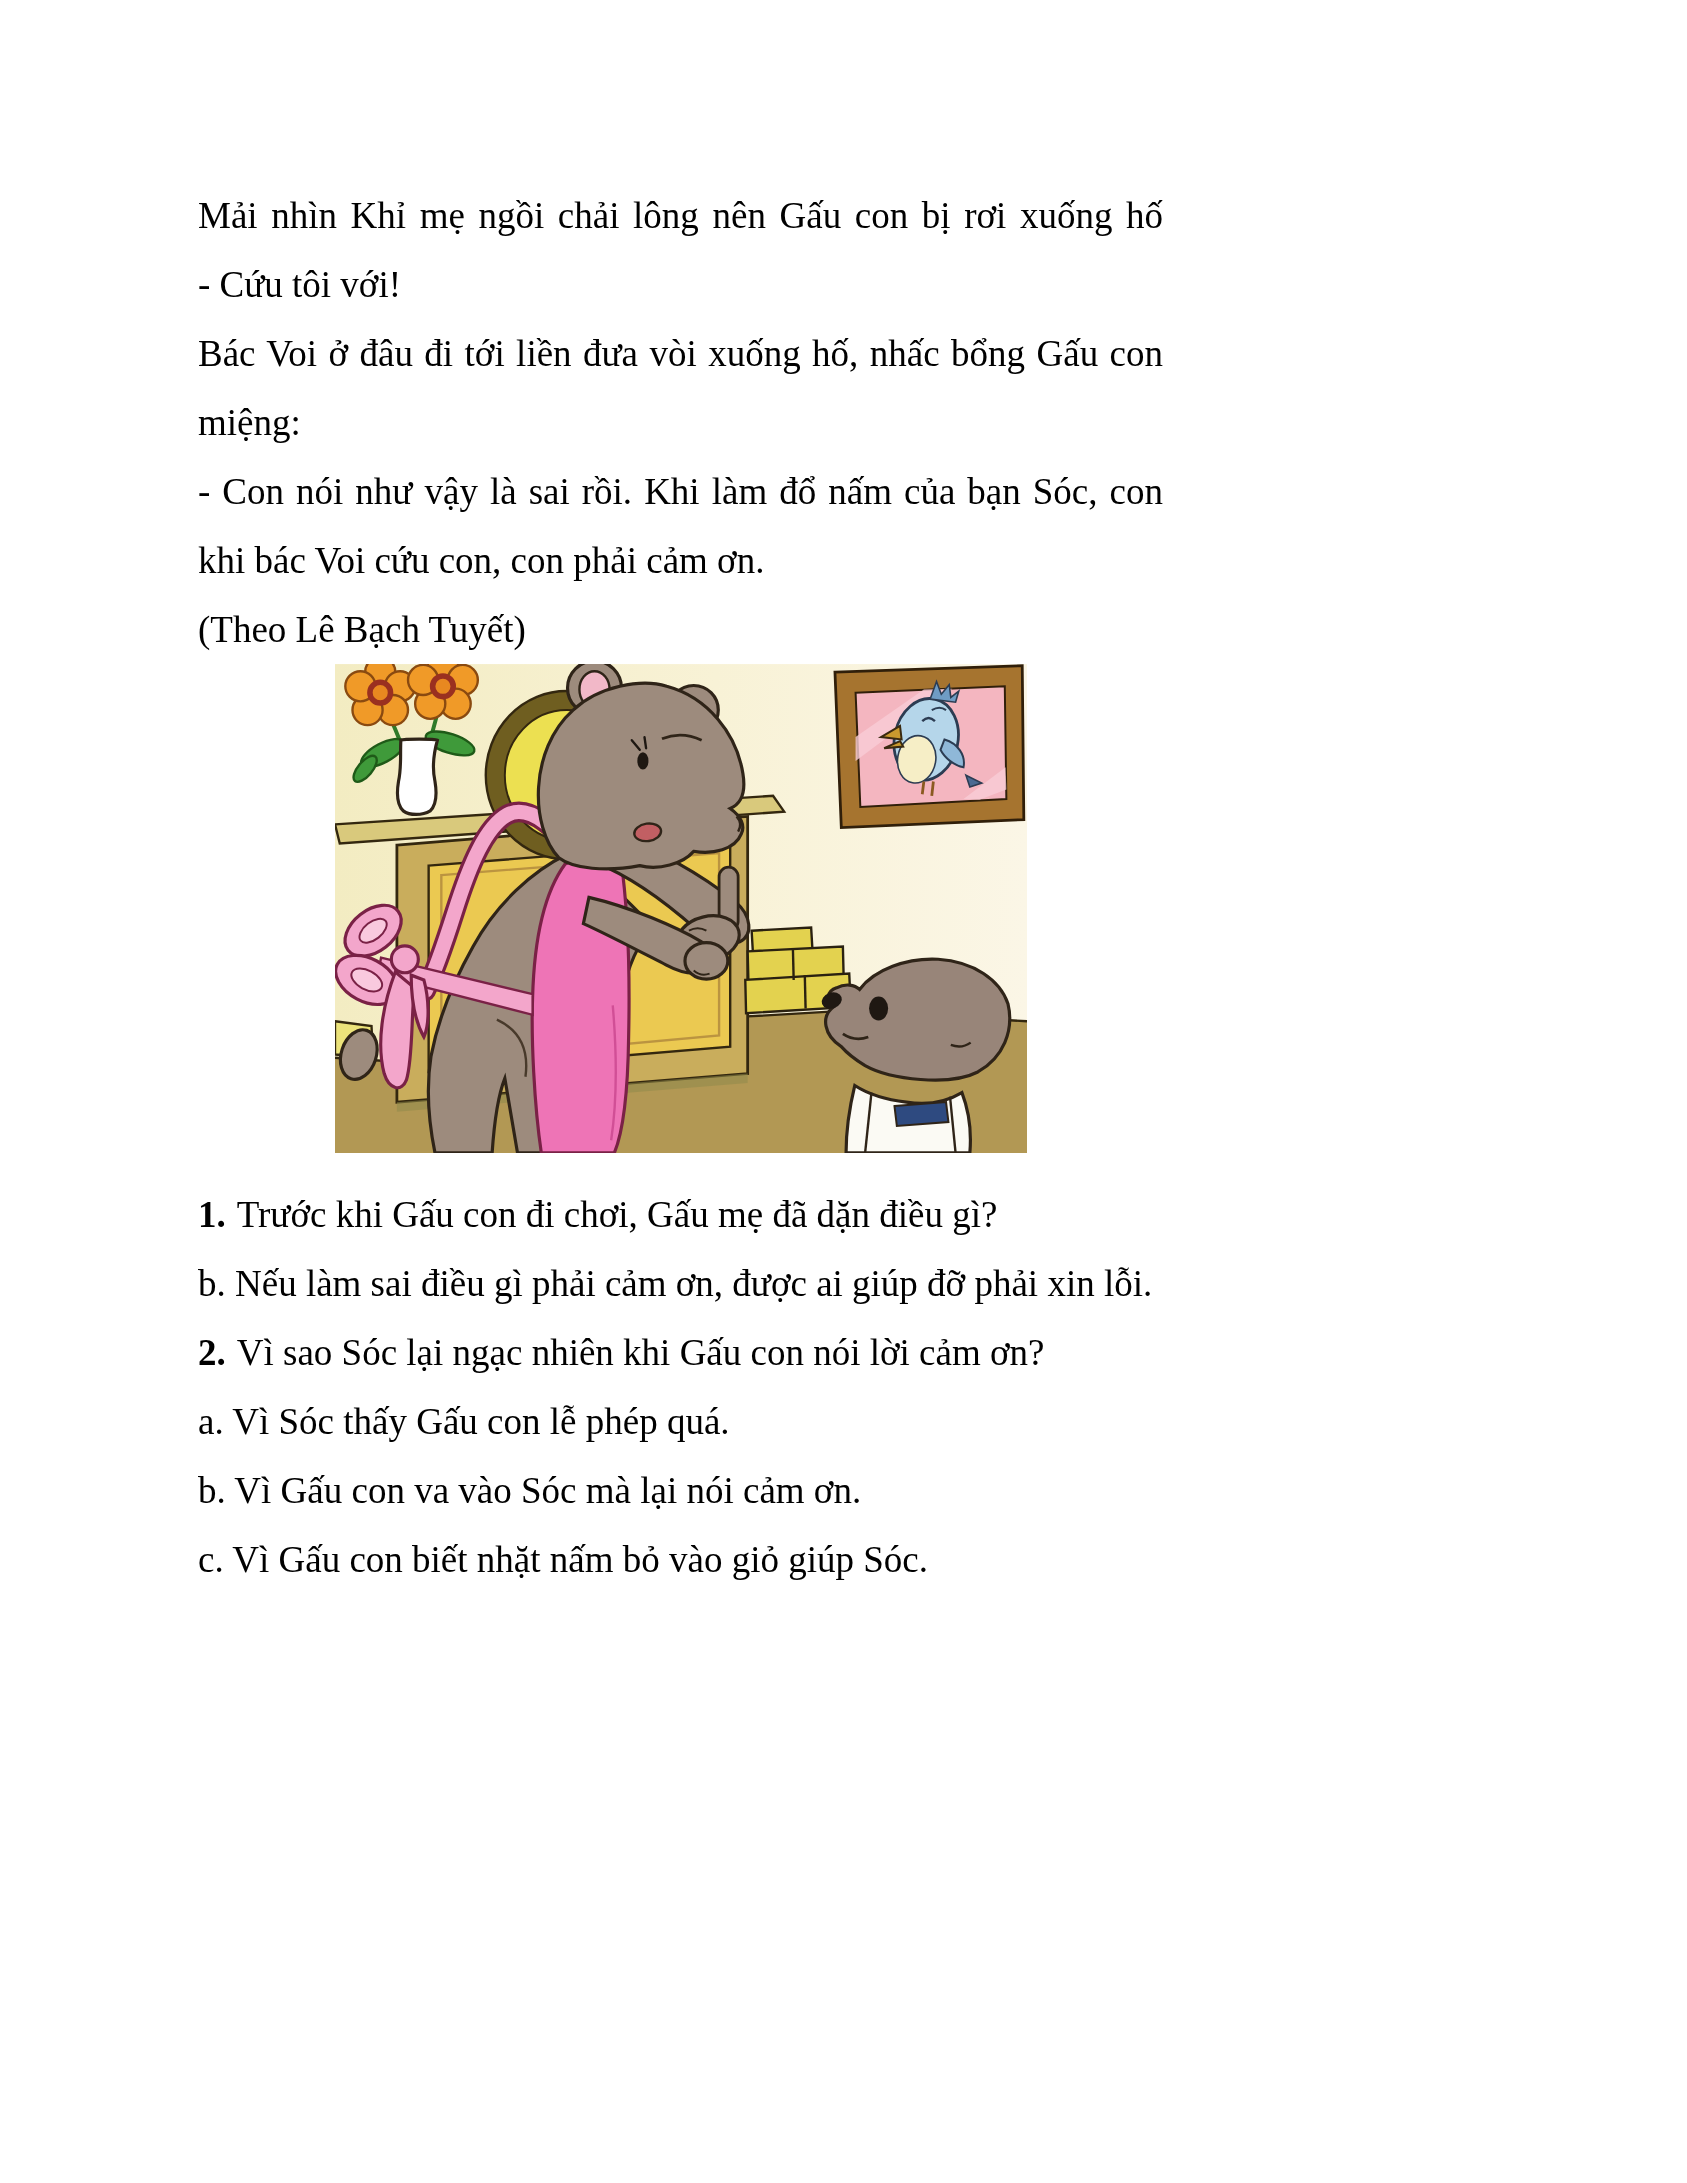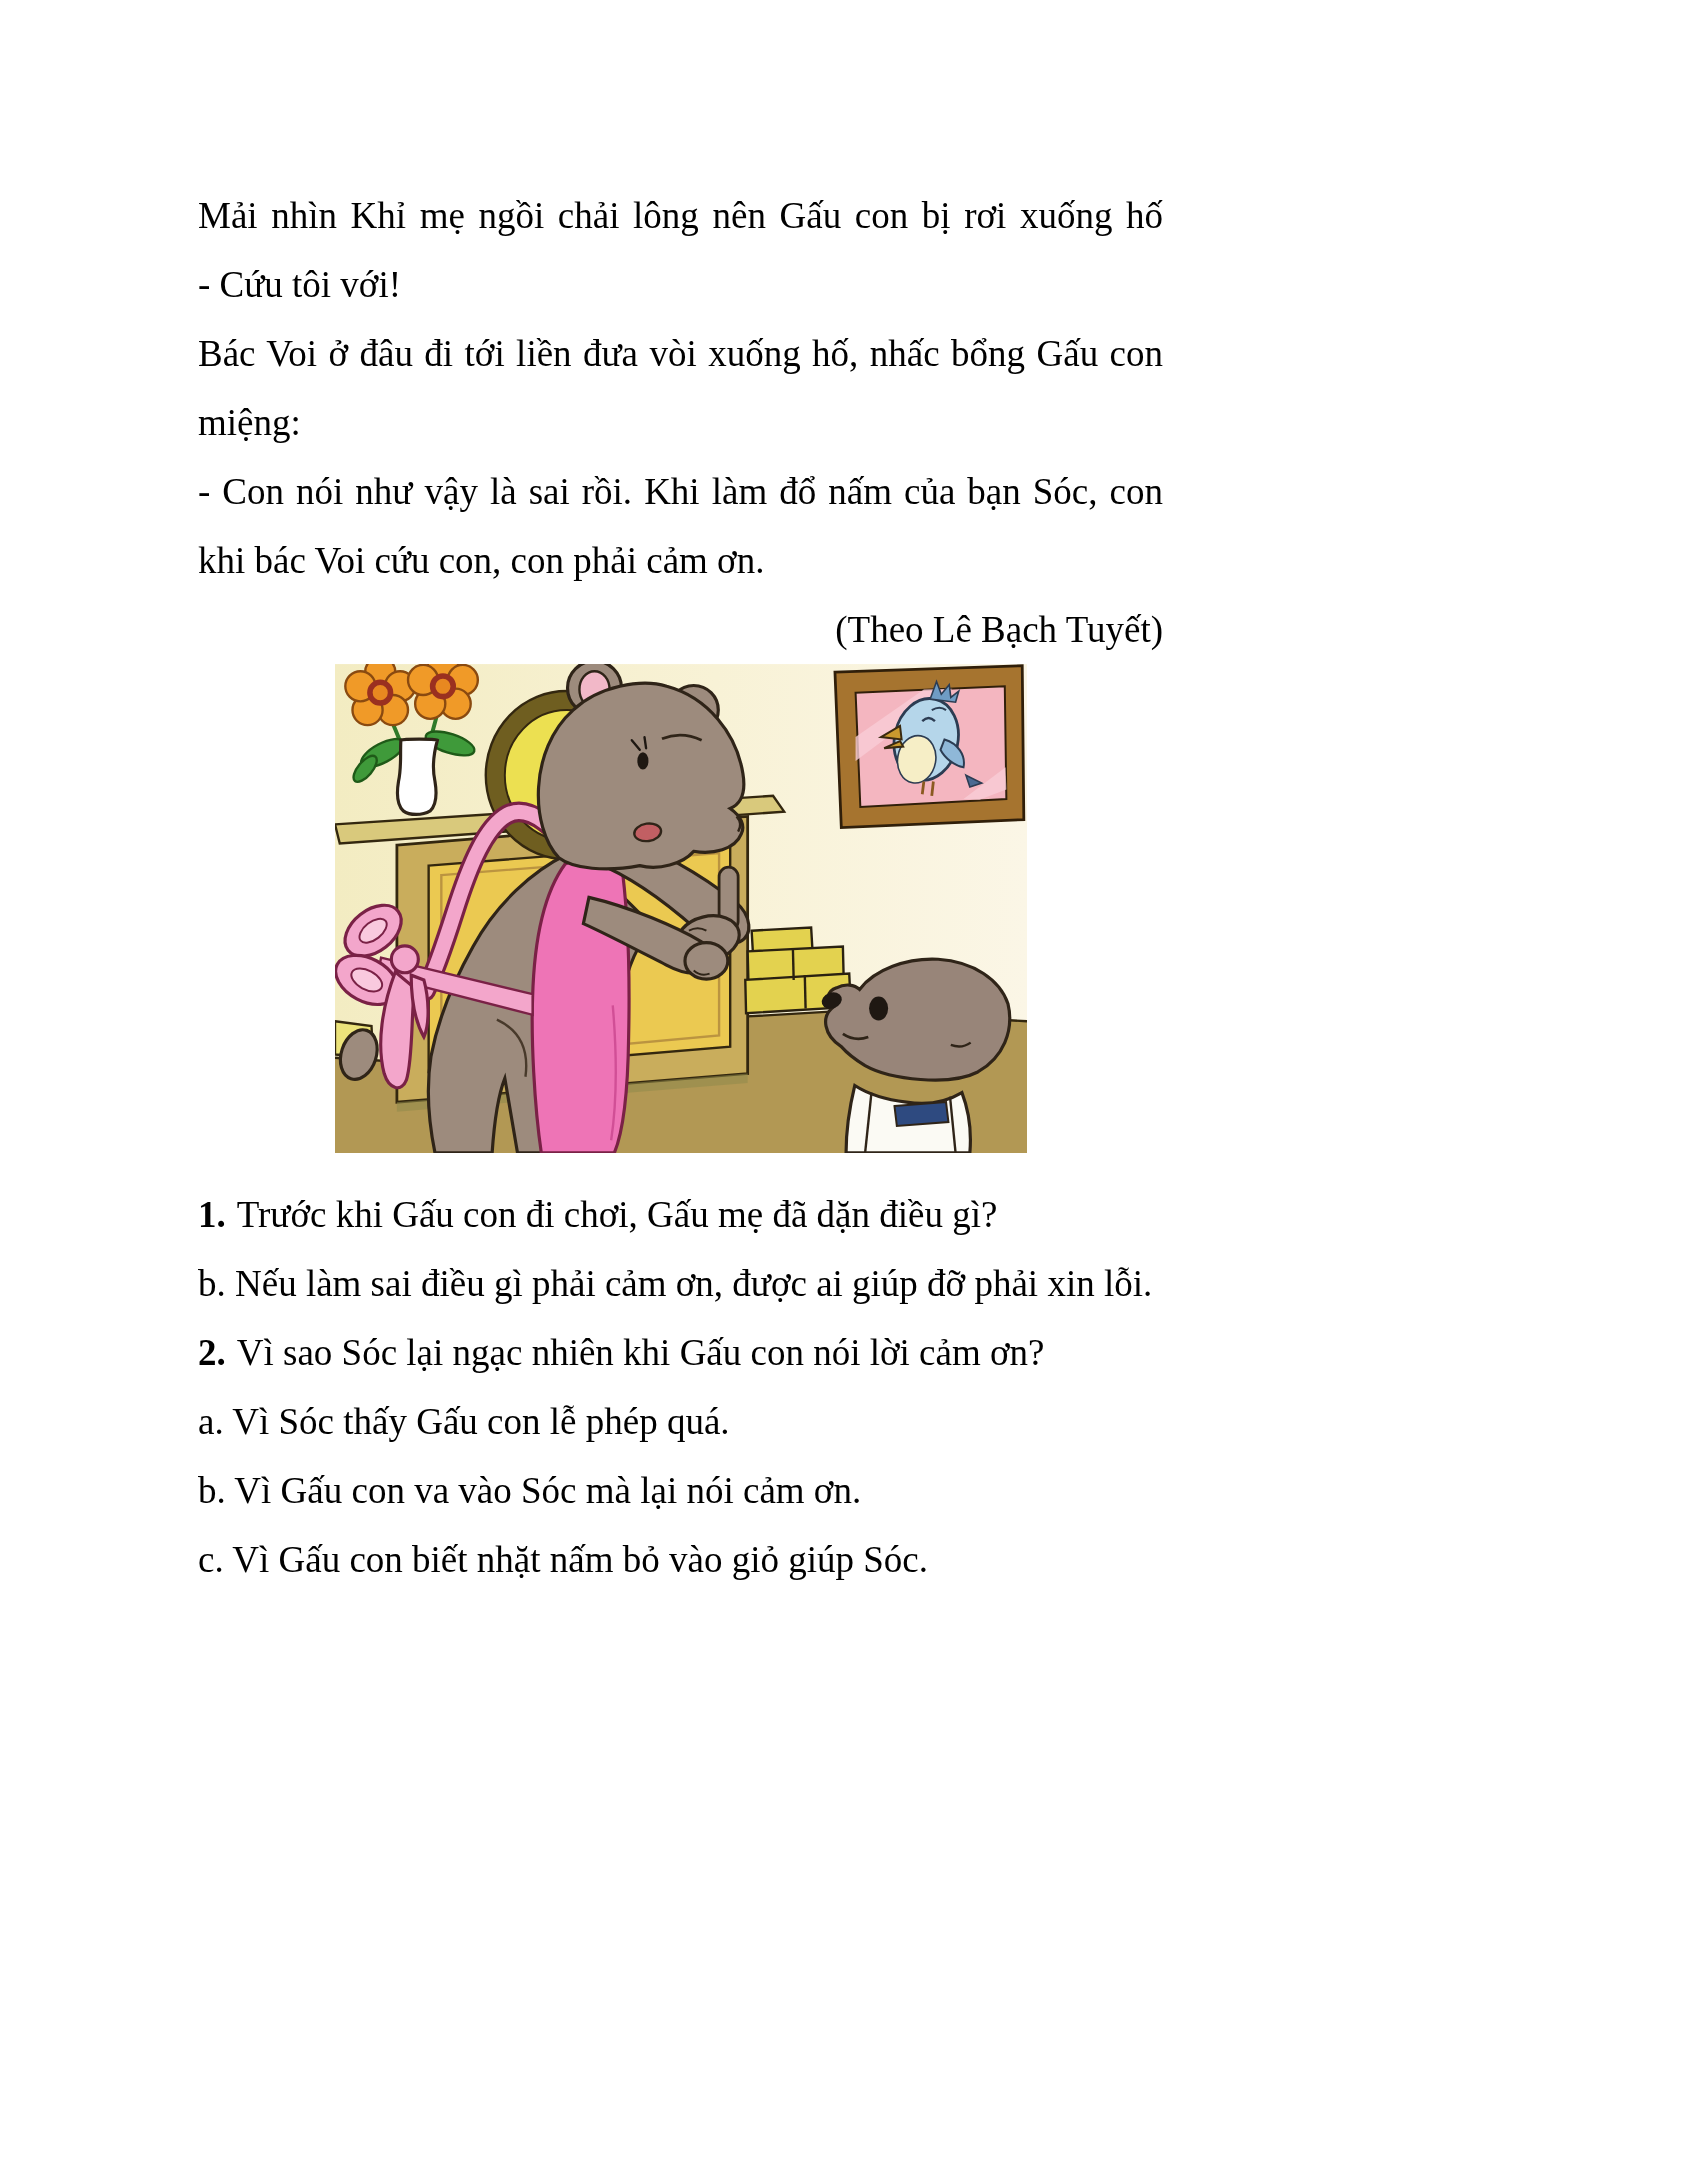--- a/index.html
+++ b/index.html
@@ -16,21 +16,21 @@
     overflow:hidden;
   }
   .story .line, .questions .line{
     font-size:37px;
     line-height:69px;
     height:69px;
     white-space:normal;
     overflow:hidden;
   }
   .line.j{ text-align:justify; text-align-last:justify; }
-  .line.r{ text-align:right; }
+  .line.r{ }
   .qnum{ font-weight:bold; margin-right:11px; }
   figure.illustration{
     margin:0 auto;
     width:692px;height:489px;
     display:block;
   }
   figure.illustration svg{ display:block; width:692px; height:489px; }
   .questions{ margin-top:27px; }
 </style>
 </head>

